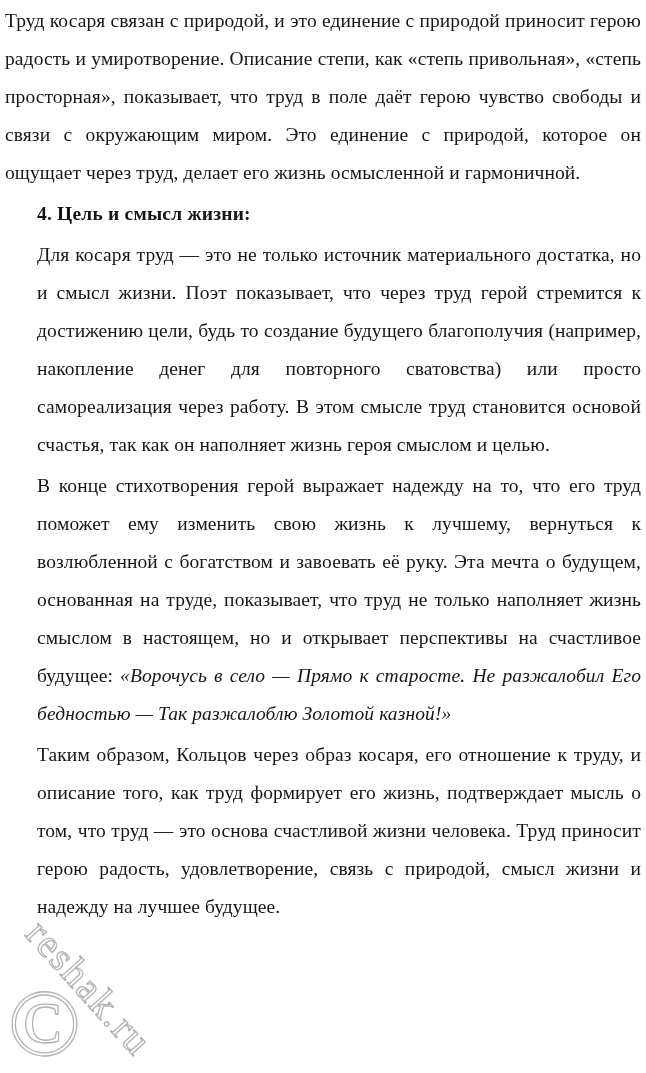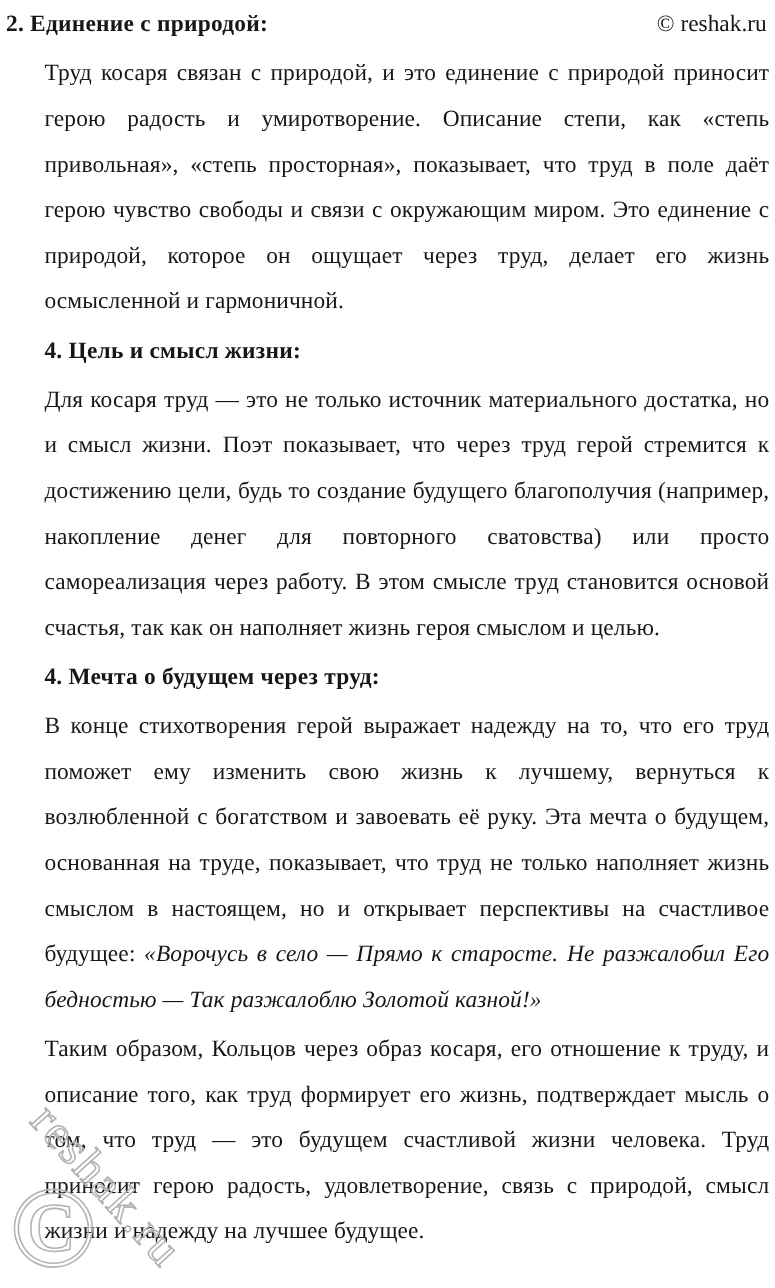--- a/index.html
+++ b/index.html
@@ -63,36 +63,31 @@
     fill-opacity: 0;
     stroke: #b3b3b3;
     stroke-width: 1.3px;
   }
 </style>
 </head>
 <body>
 
 <div class="page">
 
-  <div class="header-row block">
-    <h2 class="sec-heading">2. Единение с природой:</h2>
-    <span class="copyright">© reshak.ru</span>
-  </div>
 
   <p class="para block">Труд косаря связан с природой, и это единение с природой приносит герою радость и умиротворение. Описание степи, как «степь привольная», «степь просторная», показывает, что труд в поле даёт герою чувство свободы и связи с окружающим миром. Это единение с природой, которое он ощущает через труд, делает его жизнь осмысленной и гармоничной.</p>
 
   <h2 class="sec-heading block">4. Цель и смысл жизни:</h2>
 
   <p class="para block">Для косаря труд — это не только источник материального достатка, но и смысл жизни. Поэт показывает, что через труд герой стремится к достижению цели, будь то создание будущего благополучия (например, накопление денег для повторного сватовства) или просто самореализация через работу. В этом смысле труд становится основой счастья, так как он наполняет жизнь героя смыслом и целью.</p>
 
-  <h2 class="sec-heading block">4. Мечта о будущем через труд:</h2>
 
   <p class="para block"><span>В конце стихотворения герой выражает надежду на то, что его труд поможет ему изменить свою жизнь к лучшему, вернуться к возлюбленной с богатством и завоевать её руку. Эта мечта о будущем, основанная на труде, показывает, что труд не только наполняет жизнь смыслом в настоящем, но и открывает перспективы на счастливое будущее: </span><span class="poem-quote">«Ворочусь в село — Прямо к старосте. Не разжалобил Его бедностью — Так разжалоблю Золотой казной!»</span></p>
 
 
-  <p class="para block">Таким образом, Кольцов через образ косаря, его отношение к труду, и описание того, как труд формирует его жизнь, подтверждает мысль о том, что труд — это будущем счастливой жизни человека. Труд приносит герою радость, удовлетворение, связь с природой, смысл жизни и надежду на лучшее будущее.</p>
+  <p class="para block">Таким образом, Кольцов через образ косаря, его отношение к труду, и описание того, как труд формирует его жизнь, подтверждает мысль о том, что труд — это основа счастливой жизни человека. Труд приносит герою радость, удовлетворение, связь с природой, смысл жизни и надежду на лучшее будущее.</p>
 
 </div>
 
 <svg class="watermark-svg" width="180" height="180" viewBox="0 0 180 180" aria-hidden="true">
   <text x="22" y="42" font-size="40" letter-spacing="2" transform="rotate(48 22 42)">reshak.ru</text>
   <text x="6" y="162" font-size="96">©</text>
 </svg>
 
 </body></html>

